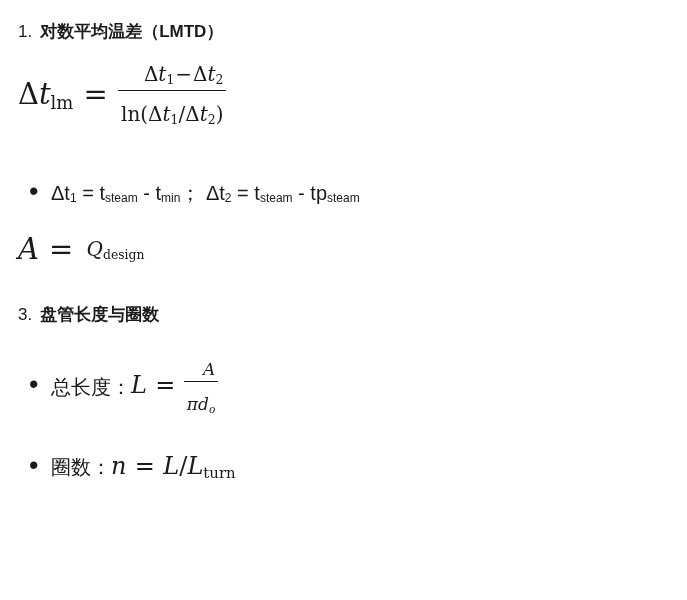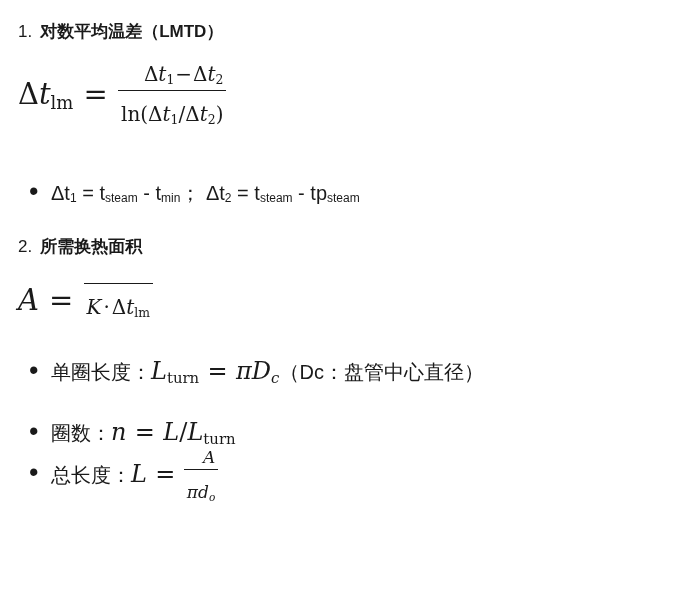--- a/index.html
+++ b/index.html
@@ -59,34 +59,31 @@
   </div>
 
   <div class="math f-display" id="f1">
     <span class="rm">Δ</span><span class="it">t</span><span class="msub">lm</span><span class="eq">=</span><span class="frac"><span class="num"><span class="rm">Δ</span><span class="it">t</span><span class="msub">1</span><span class="op">−</span><span class="rm">Δ</span><span class="it">t</span><span class="msub">2</span></span><span class="den"><span class="rm">ln(</span><span class="rm">Δ</span><span class="it">t</span><span class="msub">1</span><span class="rm">/</span><span class="rm">Δ</span><span class="it">t</span><span class="msub">2</span><span class="rm">)</span></span></span>
   </div>
 
   <div class="li" id="b1">
     <span class="dot">•</span><span><span>Δt</span><span class="tsub">1</span><span> = t</span><span class="tsub">steam</span><span> - t</span><span class="tsub">min</span><span>； </span><span>Δt</span><span class="tsub">2</span><span> = t</span><span class="tsub">steam</span><span> - tp</span><span class="tsub">steam</span></span>
   </div>
 
-  <div class="heading" id="sec2-h">
-    <span class="hnum">2.</span><span class="htitle">所需换热面积</span>
+
+  <div class="math f-display" id="f2">
+    <span class="it">A</span><span class="eq">=</span><span class="frac"><span class="num"><span class="it">Q</span><span class="msub">design</span></span></span>
   </div>
 
-  <div class="math f-display" id="f2">
-    <span class="it">A</span><span class="eq">=</span><span class="frac"><span class="den"><span class="it">K</span><span class="cdot">·</span><span class="rm">Δ</span><span class="it">t</span><span class="msub">lm</span></span></span>
+  <div class="heading" id="sec3-h">
+    <span class="hnum">3.</span><span class="htitle">盘管长度与圈数</span>
   </div>
 
 
-  <div class="li" id="b2">
-    <span class="dot">•</span><span class="cjk">单圈长度：</span><span class="math m-inline"><span class="it">L</span><span class="msub">turn</span><span class="eq">=</span><span class="it">π</span><span class="it">D</span><span class="msub it">c</span></span><span class="cjk">（Dc：盘管中心直径）</span>
+  <div class="li" id="b3">
+    <span class="dot">•</span><span class="cjk">总长度：</span><span class="math m-inline"><span class="it">L</span><span class="eq">=</span><span class="frac"><span class="num"><span class="it">A</span></span><span class="den"><span class="it">π</span><span class="it">d</span><span class="msub it">o</span></span></span></span>
   </div>
 
   <div class="li" id="b4">
     <span class="dot">•</span><span class="cjk">圈数：</span><span class="math m-inline"><span class="it">n</span><span class="eq">=</span><span class="it">L</span><span class="rm">/</span><span class="it">L</span><span class="msub">turn</span></span>
   </div>
 
-  <div class="li" id="b3">
-    <span class="dot">•</span><span class="cjk">总长度：</span><span class="math m-inline"><span class="it">L</span><span class="eq">=</span><span class="frac"><span class="num"><span class="it">A</span></span><span class="den"><span class="it">π</span><span class="it">d</span><span class="msub it">o</span></span></span></span>
-  </div>
-
 </div>
 
 </body></html>

